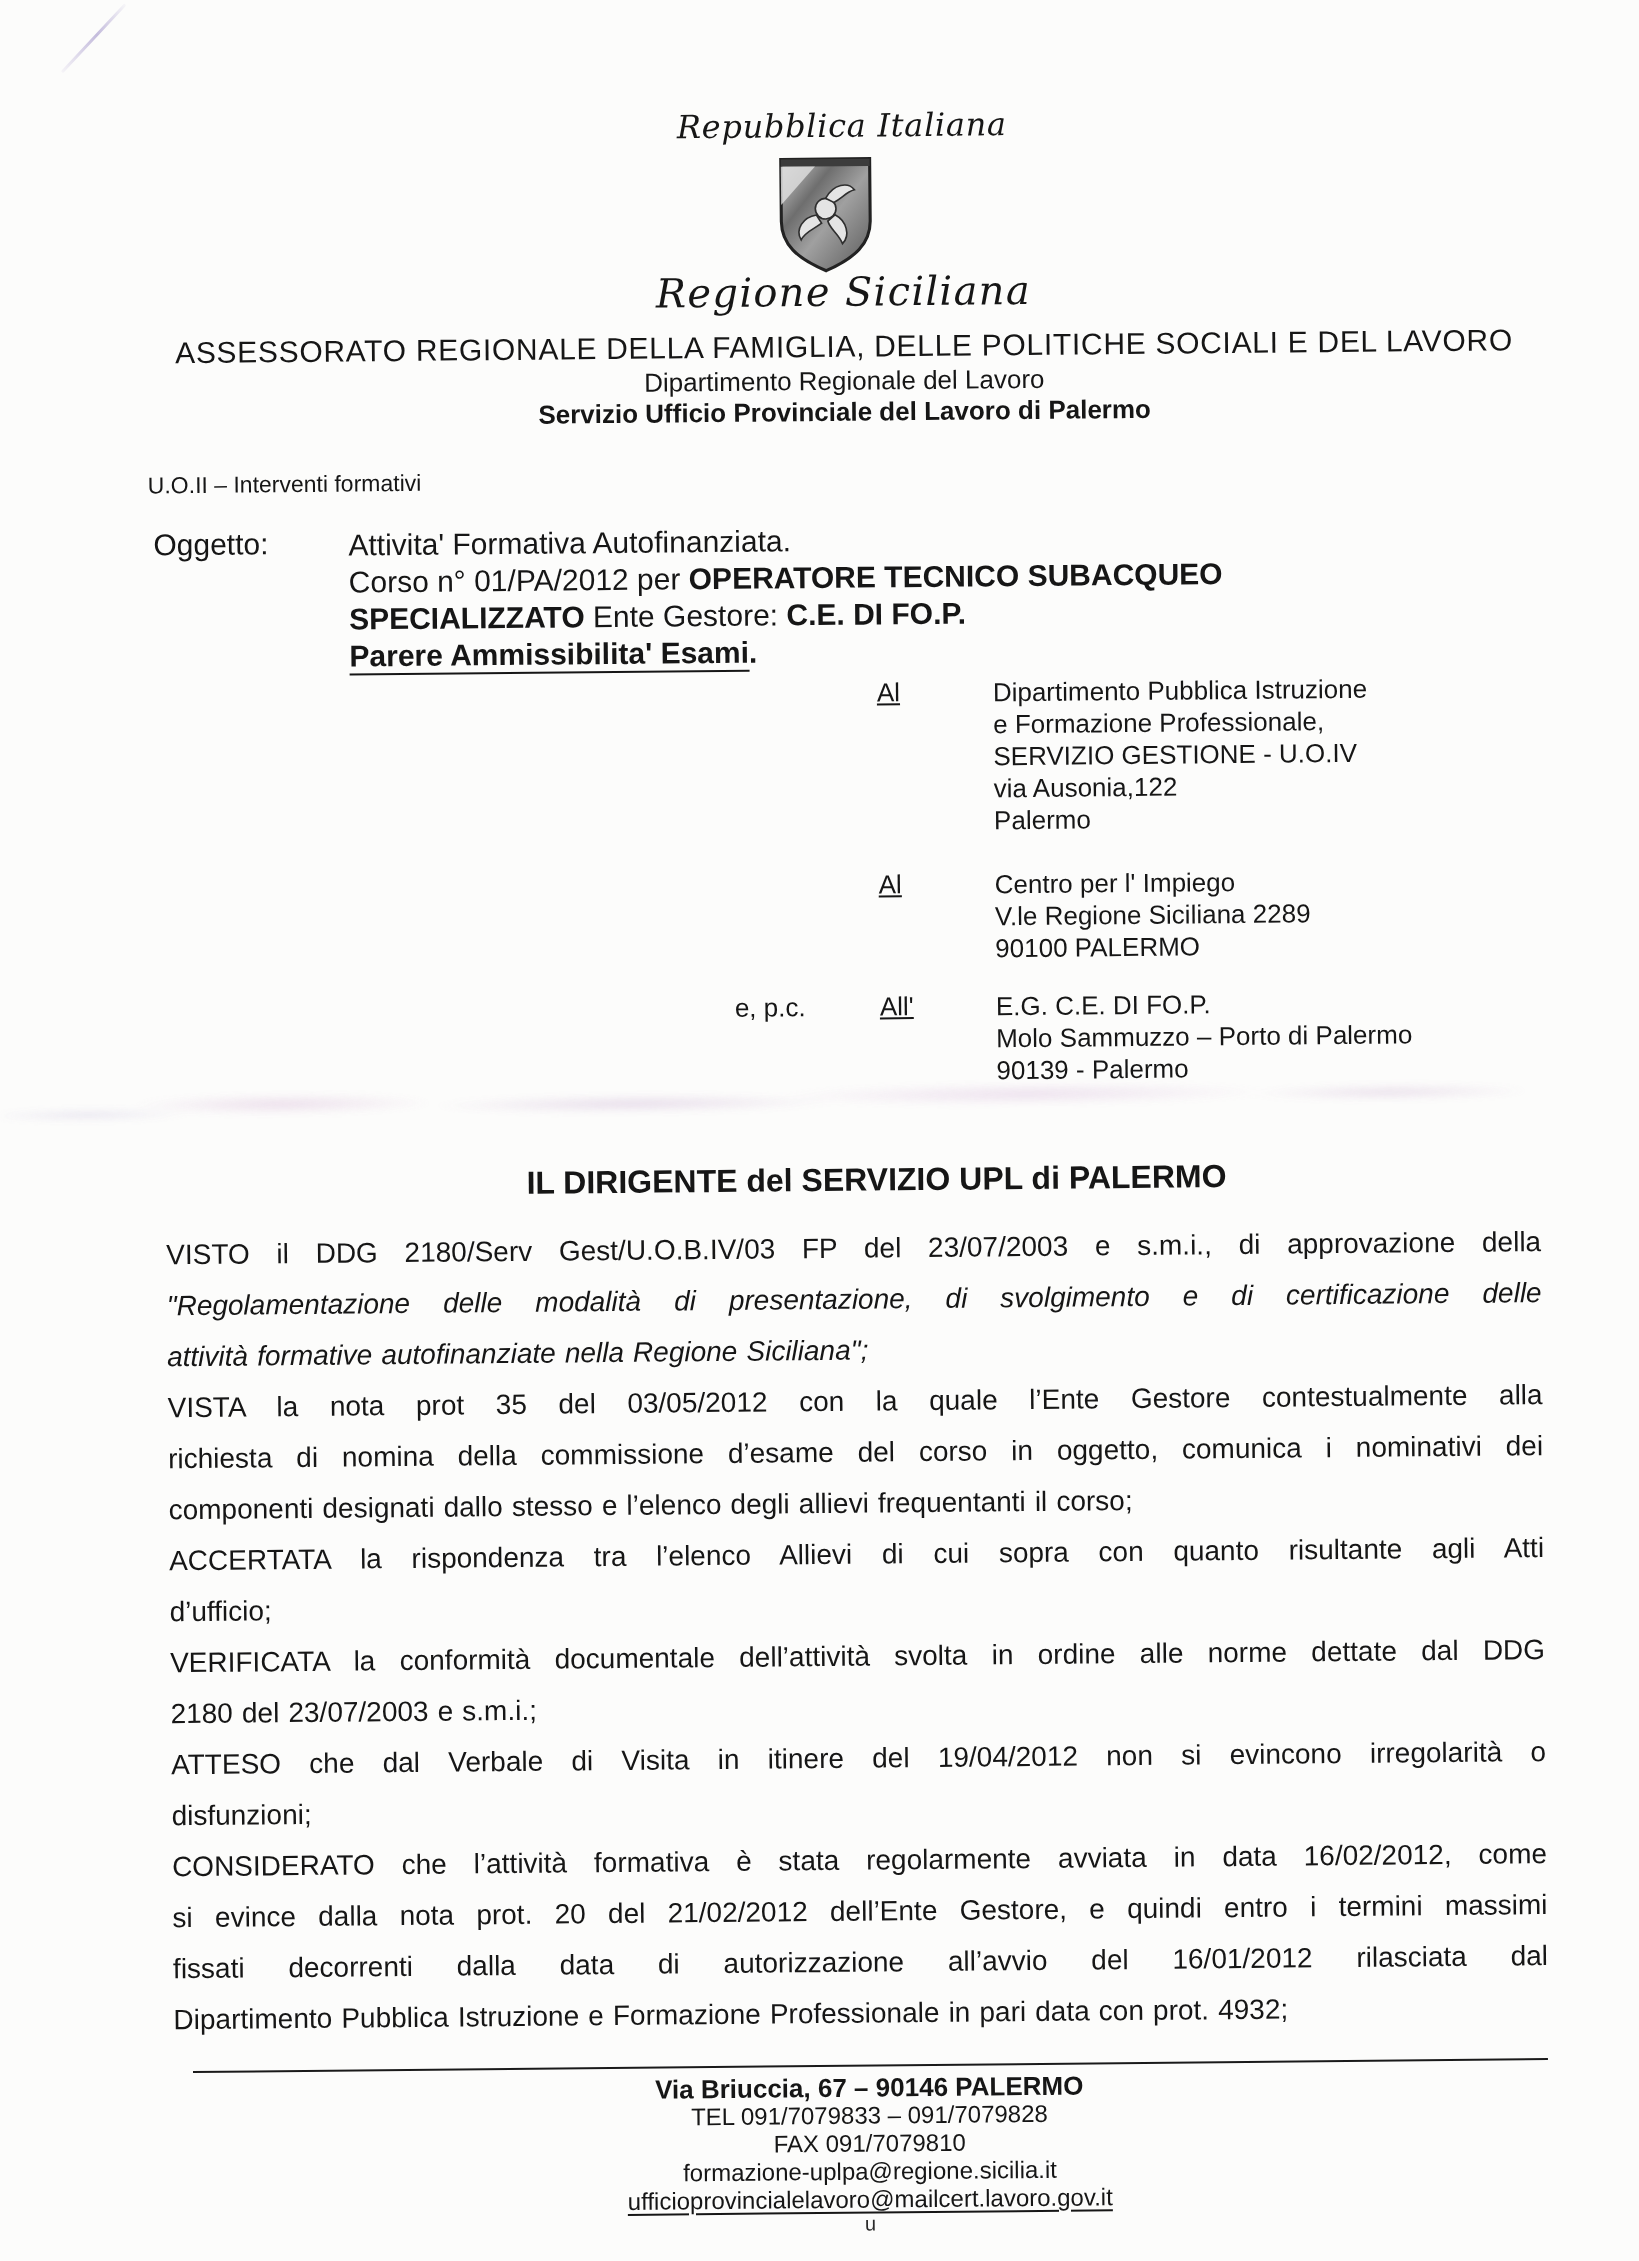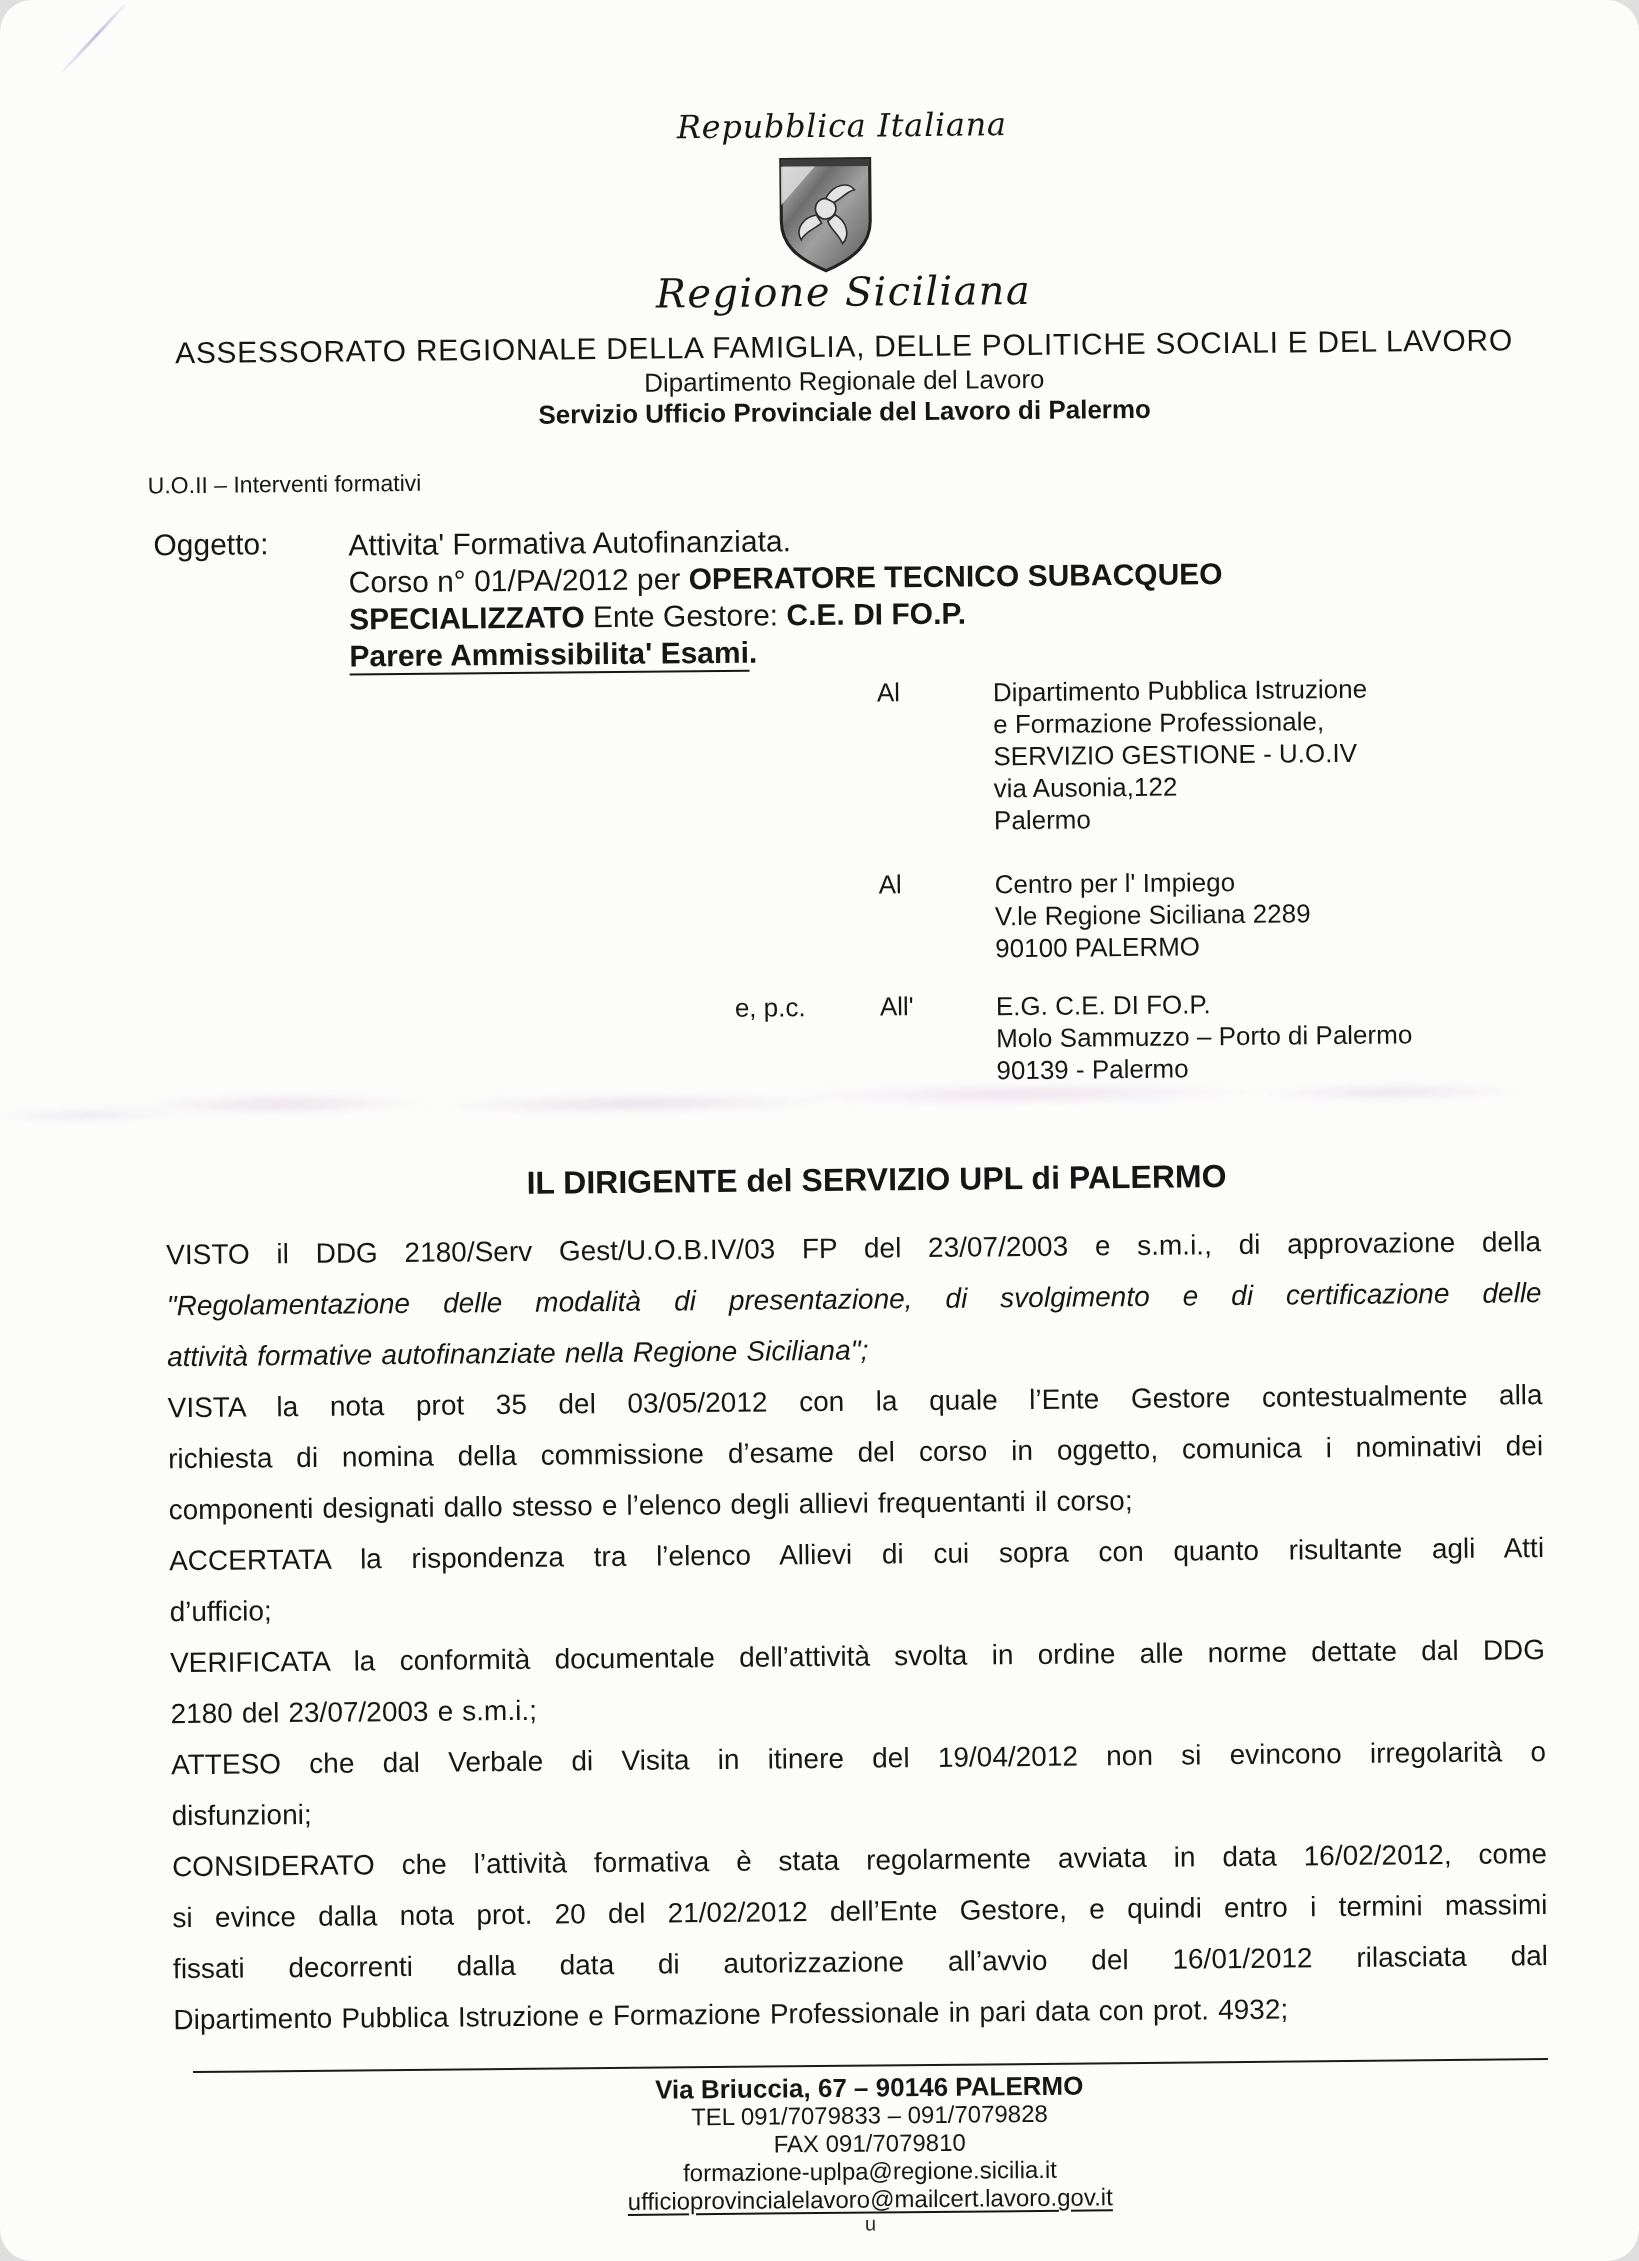--- a/index.html
+++ b/index.html
@@ -1,31 +1,31 @@
 <!DOCTYPE html>
 <html style="font-size:10.8px"><head>
 <meta charset="utf-8">
 <style>
   html,body{margin:0;padding:0;background:#dedede;}
   .page{position:relative;width:1639px;height:2261px;background:#fcfcfb;overflow:hidden;
-        font-family:"Liberation Sans",sans-serif;color:#161616;border-radius:32px;}
+        font-family:"Liberation Sans",sans-serif;color:#161616;}
   .rot{position:absolute;left:0;top:0;width:100%;height:100%;
        transform:rotate(-0.55deg);transform-origin:50% 50%;}
   .ccol{position:absolute;left:64px;width:1575px;text-align:center;}
   .rep{top:107px;font-family:"DejaVu Serif",serif;font-style:italic;font-size:32px;letter-spacing:0.7px;}
   .emblem{position:absolute;left:781px;top:153px;width:107px;height:124px;}
   .regsic{top:269px;font-family:"DejaVu Serif",serif;font-style:italic;font-size:40px;letter-spacing:1.3px;}
   .assess{top:330px;font-size:30px;letter-spacing:0.7px;white-space:nowrap;}
   .dept{top:366px;font-size:26px;}
   .serv{top:397px;font-size:26px;font-weight:bold;}
   .uo{position:absolute;left:154px;top:466px;font-size:23px;}
   .subj-label{position:absolute;left:159px;top:522px;font-size:30px;}
   .subj-block{position:absolute;left:354px;top:522px;width:1080px;font-size:30px;line-height:37px;}
   .subj-block .ul{border-bottom:2.7px solid #161616;padding-bottom:0.7px;}
-  .to1,.to2,.to3{position:absolute;left:881px;font-size:26px;}
+  .to1,.to2,.to3{position:absolute;left:881px;font-size:26px;text-decoration:underline;}
   .addr{position:absolute;left:997px;font-size:26px;line-height:32px;}
   .to1{top:678px}.a1{top:678px}
   .to2{top:870px}.a2{top:870px}
   .cc3{position:absolute;left:736px;top:992px;font-size:26px;}
   .to3{top:992px}.a3{top:992px}
   .smudge{position:absolute;left:0;top:1076px;width:1639px;height:46px;opacity:.8;filter:blur(3.4px);
     background-image:
       radial-gradient(ellipse 216px 15px at 283px 23px, rgba(206,168,206,.42), transparent 70%),
       radial-gradient(ellipse 290px 13.5px at 634px 26px, rgba(190,158,200,.40), transparent 70%),
       radial-gradient(ellipse 351px 16px at 1026px 20px, rgba(212,180,216,.45), transparent 70%),

